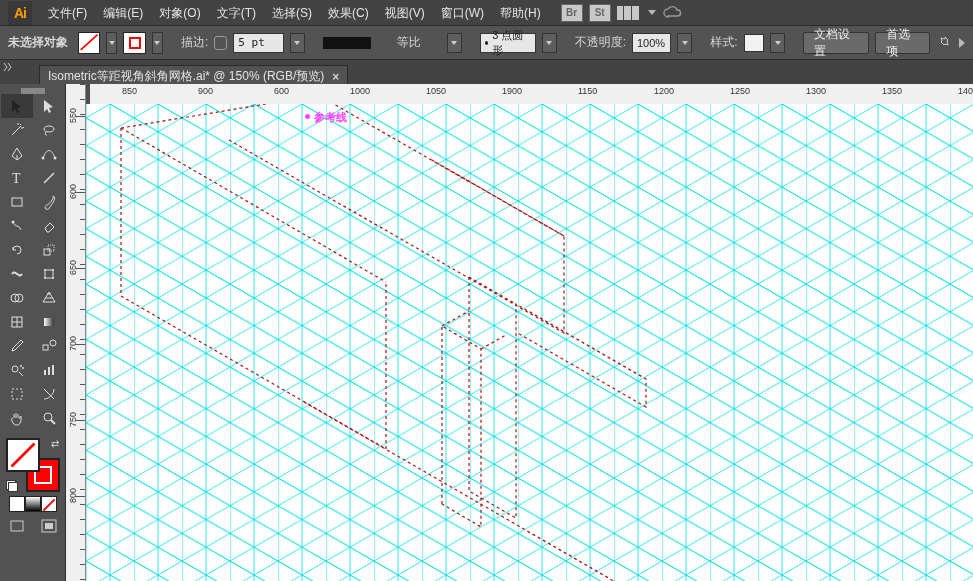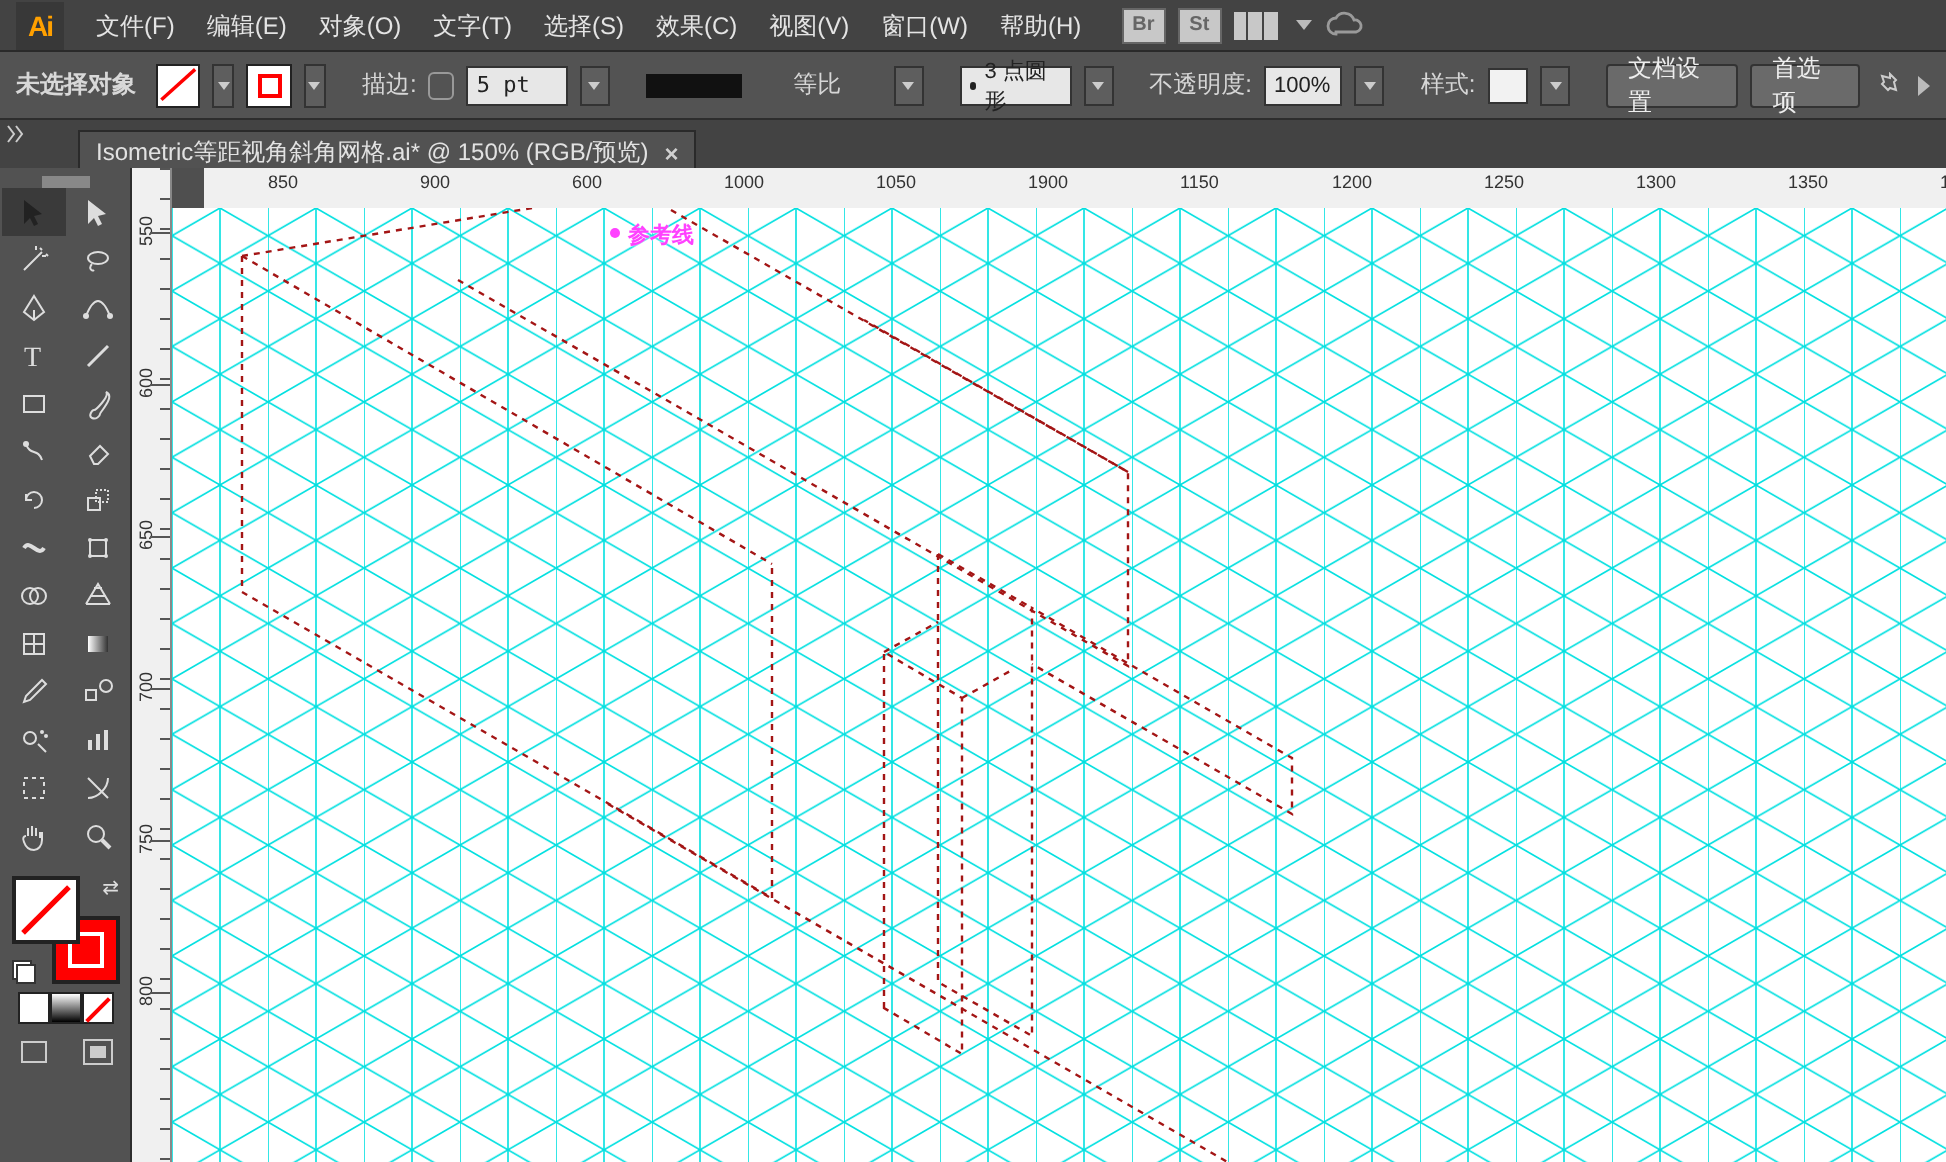--- a/index.html
+++ b/index.html
@@ -135,21 +135,21 @@
   
   .canvas-shell {
     position:absolute; left:66px; top:84px; right:0; bottom:0;
     background:#4f4f4f; overflow:hidden;
   }
   .vruler {
     position:absolute; left:0; top:0; width:20px; bottom:0;
     background:#f0f0f0; border-right:1px solid #888;
   }
   .hruler {
-    position:absolute; left:36px; top:0; right:0; height:34px;
+    position:absolute; left:24px; top:0; right:0; height:34px;
     background:#f0f0f0; border-bottom:1px solid #888;
   }
   .ruler-corner{position:absolute;left:0;top:0;width:20px;height:20px;background:#e8e8e8;border-right:1px solid #888;border-bottom:1px solid #888;}
   .vruler .tick-label {
     position:absolute; left:2px; font-size:9px; color:#333;
     writing-mode: vertical-rl; transform: rotate(180deg);
   }
   .hruler .tick-label { position:absolute; top:2px; font-size:9px; color:#333; }
   .hruler .tick { position:absolute; bottom:0; width:1px; height:5px; background:#555;}
   .vruler .tick { position:absolute; right:0; height:1px; width:5px; background:#555;}

